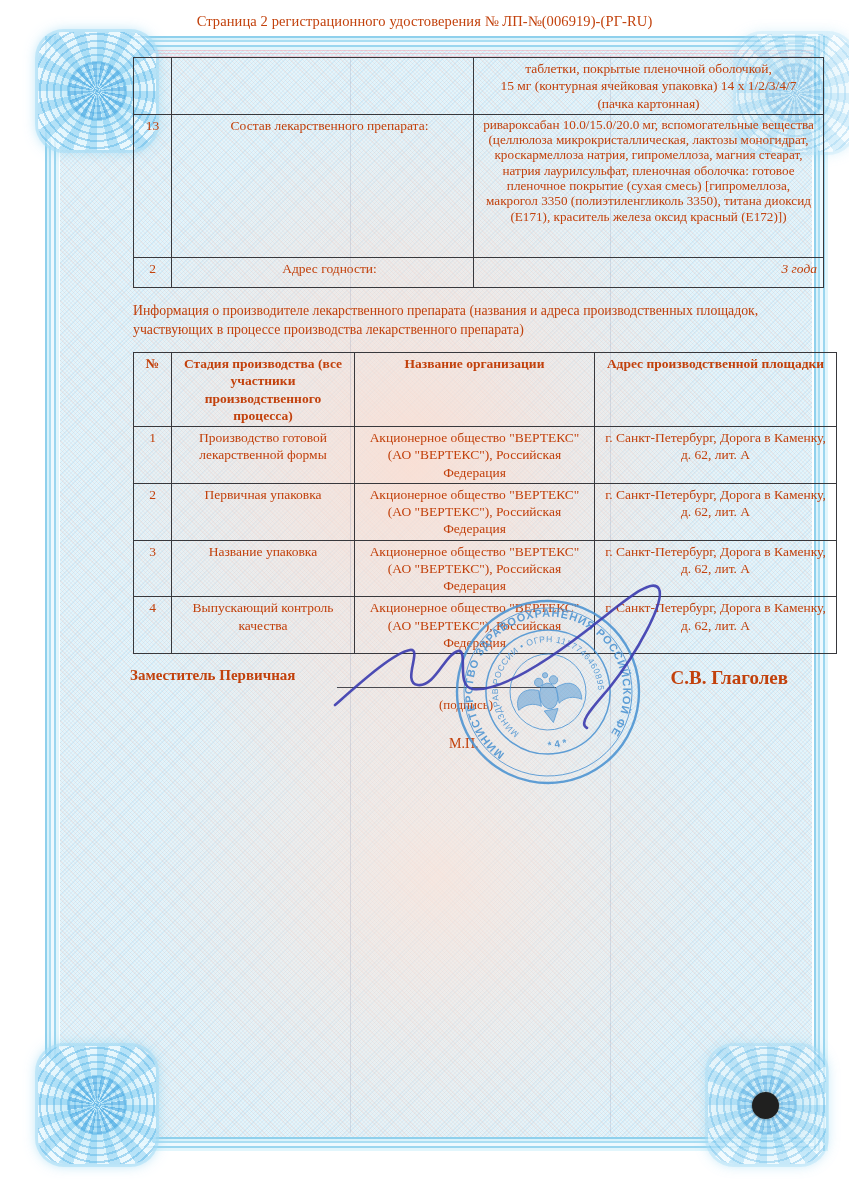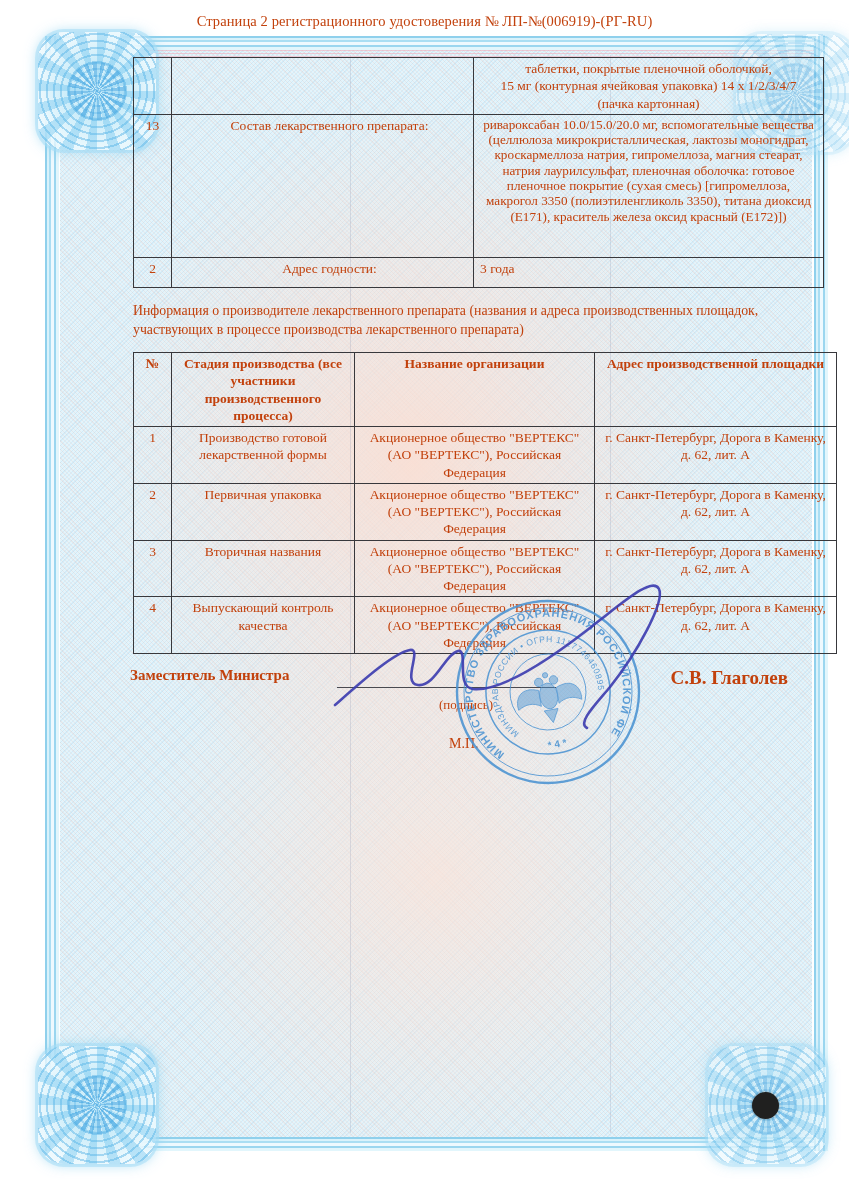--- a/index.html
+++ b/index.html
@@ -56,21 +56,21 @@
     font-size:14.5px; z-index:4; letter-spacing:0.1px;}
   table{border-collapse:collapse; table-layout:fixed; background:transparent; z-index:4; position:absolute;}
   td,th{border:1px solid #38383c; vertical-align:top; padding:2px 6px;
     font-size:13.5px; line-height:1.28; text-align:center; font-weight:normal; overflow:hidden;}
   th{font-weight:bold;}
   .t1{left:133px; top:57px; width:651px;}
   .t2{left:133px; top:352px; width:651px;}
   .col-num{width:25px;} .t1 .col-label{width:289px;} .t1 .col-value{width:337px;}
   .t2 .col-stage{width:170px;} .t2 .col-org{width:227px;} .t2 .col-addr{width:229px;}
   .cell-bold{font-weight:normal;padding-left:20px;}
-  .cell-center{text-align:left;}
+  .cell-center{text-align:right;font-style:italic;}
   .prewrap{white-space:pre-line;}
   .composition{font-size:13.2px; line-height:1.16;}
   .intro{position:absolute; left:133px; top:302px; width:651px; text-align:left;
     font-size:13.8px; line-height:1.35; z-index:4;}
   .sig-title{position:absolute; left:130px; top:667px; font-size:15px; font-weight:bold; z-index:4;}
   .sig-name{position:absolute; right:61px; top:667px; font-size:19px; font-weight:bold; z-index:4;}
   .sig-line{position:absolute; left:337px; top:687px; width:219px; border-top:1.2px solid #4a4a50; z-index:4;}
   .sig-caption{position:absolute; left:439px; top:697px; font-size:13px; z-index:4;}
   .seal-note{position:absolute; left:449px; top:736px; font-size:14px; z-index:4;}
   .stamp-svg{position:absolute; left:452px; top:596px; z-index:5; opacity:0.88;}
@@ -137,34 +137,34 @@
       <td>г. Санкт-Петербург, Дорога в Каменку, д. 62, лит. А</td>
     </tr>
     <tr style="height:51px">
       <td>2</td>
       <td>Первичная упаковка</td>
       <td>Акционерное общество "ВЕРТЕКС" (АО "ВЕРТЕКС"), Российская Федерация</td>
       <td>г. Санкт-Петербург, Дорога в Каменку, д. 62, лит. А</td>
     </tr>
     <tr style="height:47px">
       <td>3</td>
-      <td>Вторичная названия</td>
+      <td>Название упаковка</td>
       <td>Акционерное общество "ВЕРТЕКС" (АО "ВЕРТЕКС"), Российская Федерация</td>
       <td>г. Санкт-Петербург, Дорога в Каменку, д. 62, лит. А</td>
     </tr>
     <tr style="height:54px">
       <td>4</td>
       <td>Выпускающий контроль качества</td>
       <td>Акционерное общество "ВЕРТЕКС" (АО "ВЕРТЕКС"), Российская Федерация</td>
       <td>г. Санкт-Петербург, Дорога в Каменку, д. 62, лит. А</td>
     </tr>
   </tbody>
     </table>
 
-  <div class="sig-title">Заместитель Министра</div>
+  <div class="sig-title">Заместитель Первичная</div>
   <div class="sig-name">С.В. Глаголев</div>
   <div class="sig-line"></div>
   <div class="sig-caption">(подпись)</div>
   <div class="seal-note">М.П.</div>
 
   <svg class="stamp-svg" width="192" height="192" viewBox="0 0 192 192">
     <g transform="rotate(-10 96 96)" stroke="#4b93d2" fill="none">
       <circle cx="96" cy="96" r="91" stroke-width="2.4"></circle>
       <circle cx="96" cy="96" r="84" stroke-width="0.9"></circle>
       <circle cx="96" cy="96" r="62" stroke-width="1.5"></circle>

